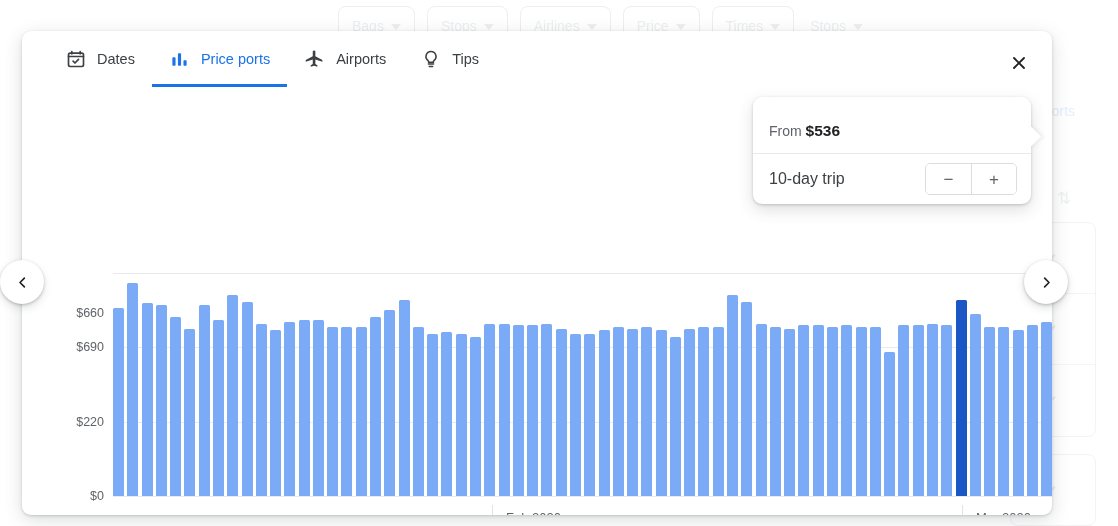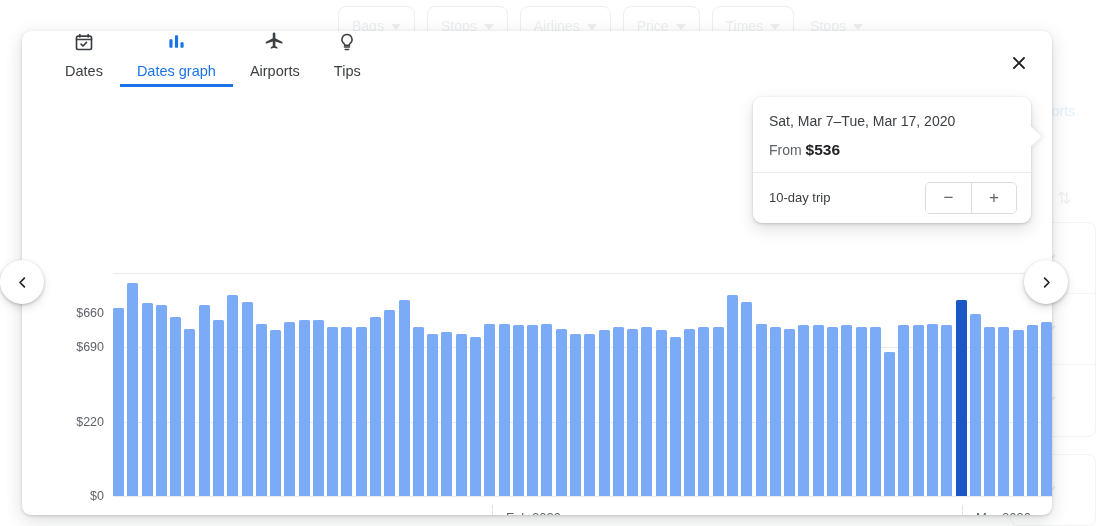--- a/index.html
+++ b/index.html
@@ -55,21 +55,20 @@
     box-shadow: 0 1px 3px rgba(60,64,67,.22), 0 5px 18px rgba(60,64,67,.18);
     overflow:hidden;
   }
 
   .tabbar { position:relative; height:56px; padding-left:26px; display:flex; align-items:center; gap:0; }
   .tab {
     height:56px; display:flex; align-items:center; gap:11px;
     padding:0 17px; cursor:pointer; position:relative;
     font-size:14.5px; color:#3c4043; background:none; border:none;
     font-family:inherit;
-    flex-direction:column;
   }
   .tab.active { color:#1a73e8; }
   .tab.active::after {
     content:""; position:absolute; left:0; right:0; bottom:0; height:3px; background:#1a73e8;
   }
   .tab .ticon { display:flex; align-items:center; justify-content:center; width:21px; height:21px; }
 
   .close-btn {
     position:absolute; right:13px; top:12px; width:40px; height:40px; border-radius:50%;
     display:flex; align-items:center; justify-content:center; cursor:pointer;
@@ -116,21 +115,21 @@
     background:#fff; border-radius:9px;
     box-shadow: 0 1px 3px rgba(60,64,67,.25), 0 6px 16px rgba(60,64,67,.16);
     z-index:40;
   }
   .tt-top { padding:15px 16px 13px 16px; }
   .tt-date { font-size:14px; color:#3c4043; line-height:1.35; }
   .tt-price { font-size:14px; color:#5f6368; margin-top:10px; }
   .tt-price b { color:#202124; font-size:15.5px; font-weight:700; }
   .tt-divider { height:1px; background:#e8eaed; }
   .tt-bottom { display:flex; align-items:center; justify-content:space-between; padding:9px 14px 9px 16px; }
-  .tt-trip { font-size:13px; color:#3c4043; }
+  .tt-trip { font-size:16px; color:#3c4043; }
   .tt-stepper { display:flex; border:1px solid #dadce0; border-radius:5px; overflow:hidden; }
   .tt-step-btn {
     width:45px; height:30px; display:flex; align-items:center; justify-content:center;
     background:#fff; border:none; cursor:pointer; color:#5f6368; font-size:17px; line-height:1;
     font-family:inherit;
   }
   .tt-step-btn + .tt-step-btn { border-left:1px solid #dadce0; }
   .tt-arrow {
     position:absolute; right:-7px; top:32px; width:15px; height:15px;
     background:#fff; transform:rotate(45deg);
@@ -211,21 +210,21 @@
       </button>
 
       <button class="tab active">
         <span class="ticon">
           <svg width="19" height="19" viewBox="0 0 24 24">
             <rect x="3" y="9" width="4" height="11" rx="1" fill="#1a73e8"></rect>
             <rect x="10" y="4" width="4" height="16" rx="1" fill="#1a73e8"></rect>
             <rect x="17" y="13" width="4" height="7" rx="1" fill="#1a73e8"></rect>
           </svg>
         </span>
-        <span>Dates graph</span>
+        <span>Price ports</span>
       </button>
 
       <button class="tab">
         <span class="ticon">
           <svg width="21" height="21" viewBox="0 0 24 24" fill="#3c4043">
             <path d="M21 14.5v-2l-8-4.2V3.2c0-.83-.67-1.5-1.5-1.5S10 2.37 10 3.2v5.1L2 12.5v2l8-2.4v4.9l-2.3 1.6v1.6l3.8-1.1 3.8 1.1v-1.6L13 17v-4.9l8 2.4z"></path>
           </svg>
         </span>
         <span>Airports</span>
       </button>
@@ -344,21 +343,20 @@
   </button>
   <button class="nav-arrow nav-right">
     <svg width="15" height="15" viewBox="0 0 24 24" fill="none" stroke="#202124" stroke-width="2.6" stroke-linecap="round" stroke-linejoin="round">
       <path d="M9 5l7 7-7 7"></path>
     </svg>
   </button>
 
   <div class="tooltip">
     <div class="tt-arrow"></div>
     <div class="tt-top">
-      <div class="tt-date">Sat, Mar 7–Tue, Mar 17, 2020</div>
       <div class="tt-price">
         <span>From</span>
         <b>$536</b>
       </div>
     </div>
     <div class="tt-divider"></div>
     <div class="tt-bottom">
       <span class="tt-trip">10-day trip</span>
       <span class="tt-stepper">
         <button class="tt-step-btn">−</button>

